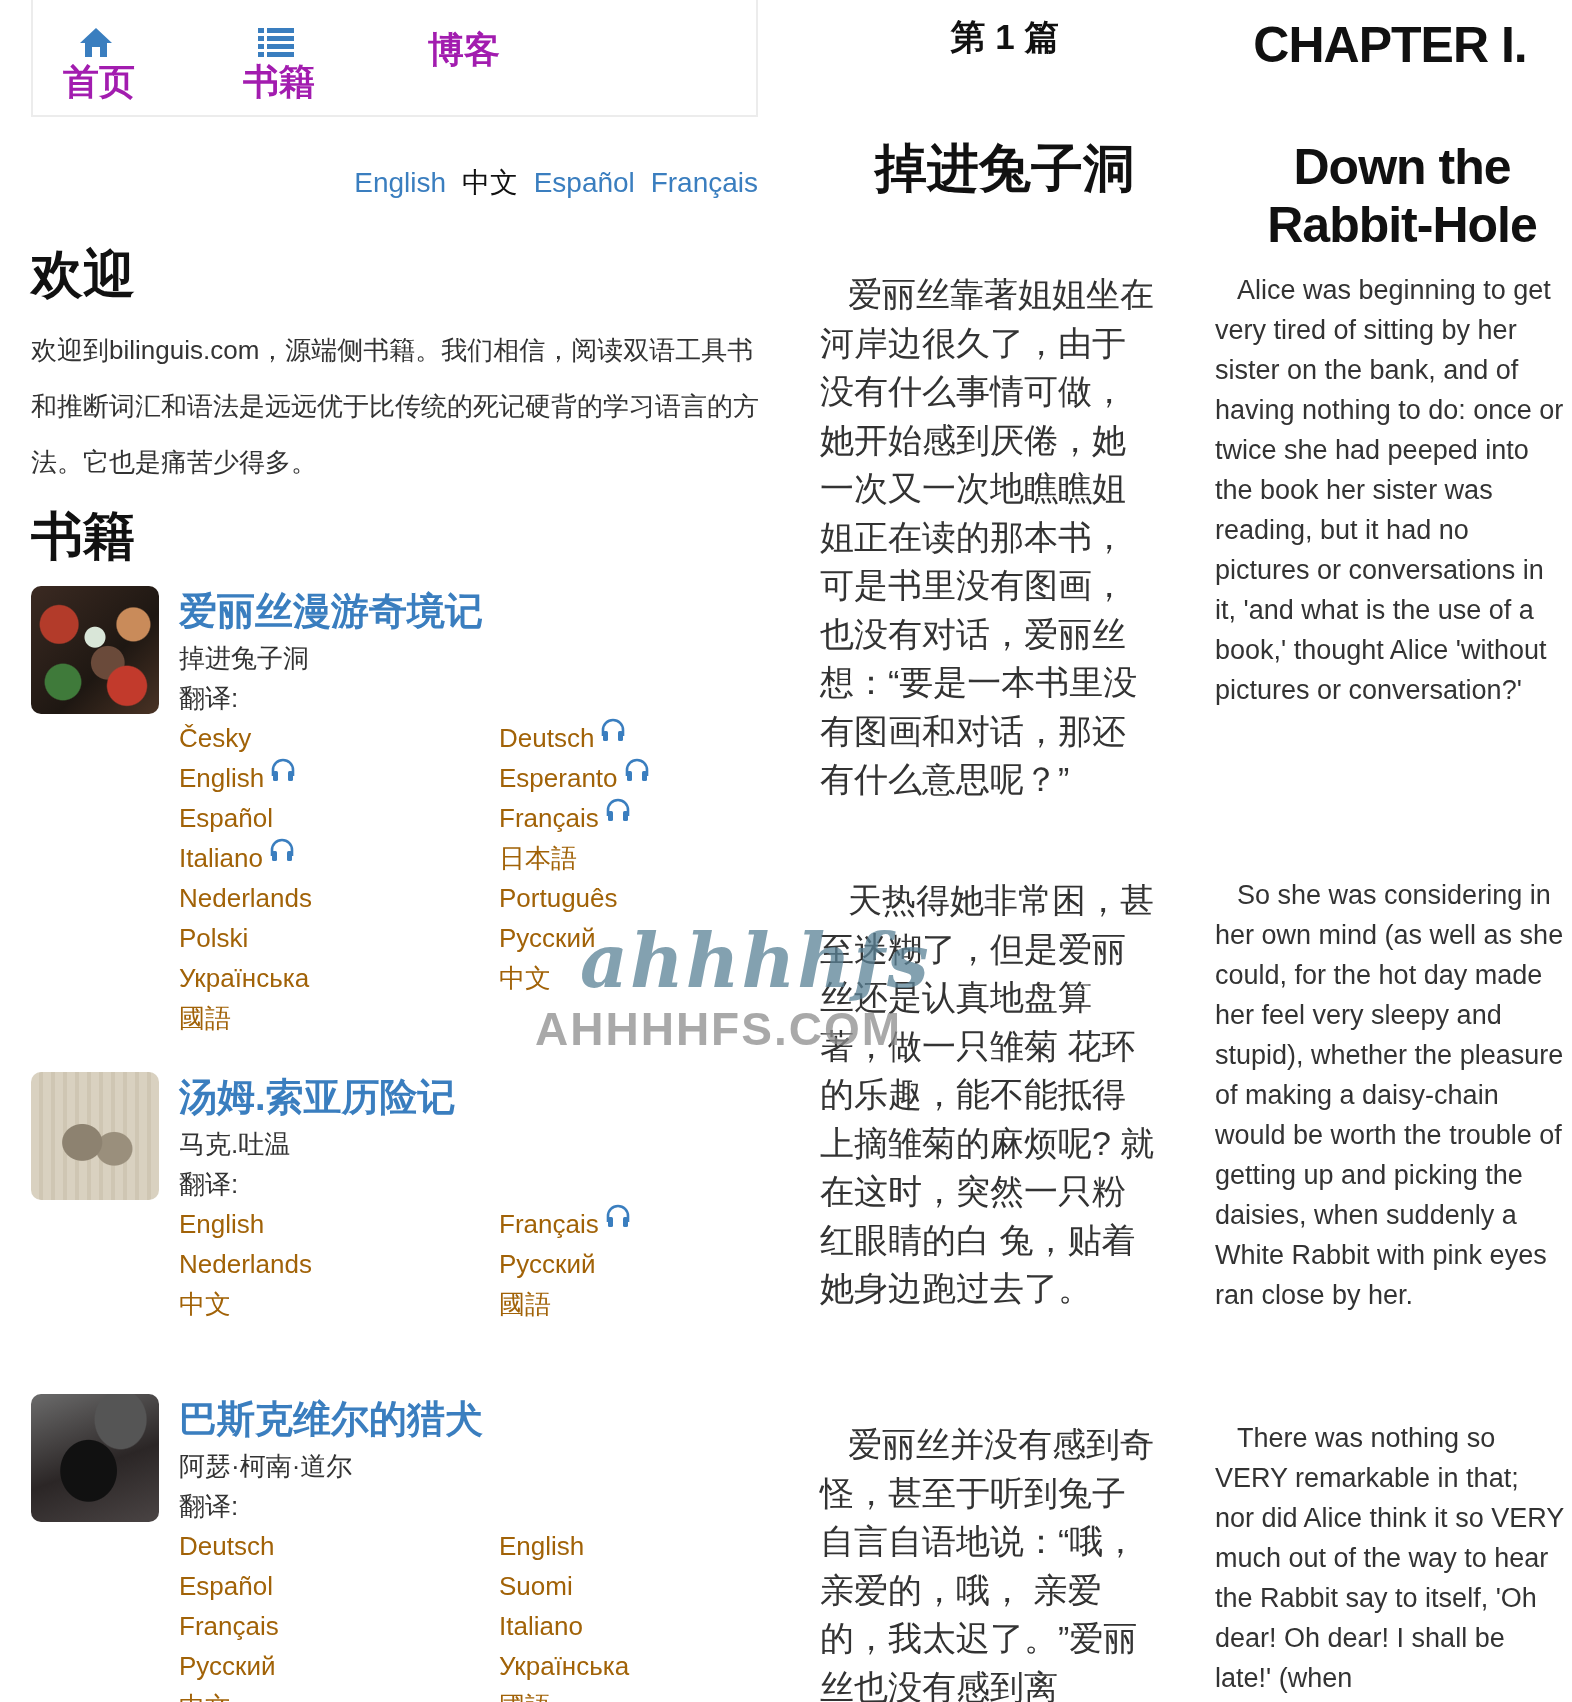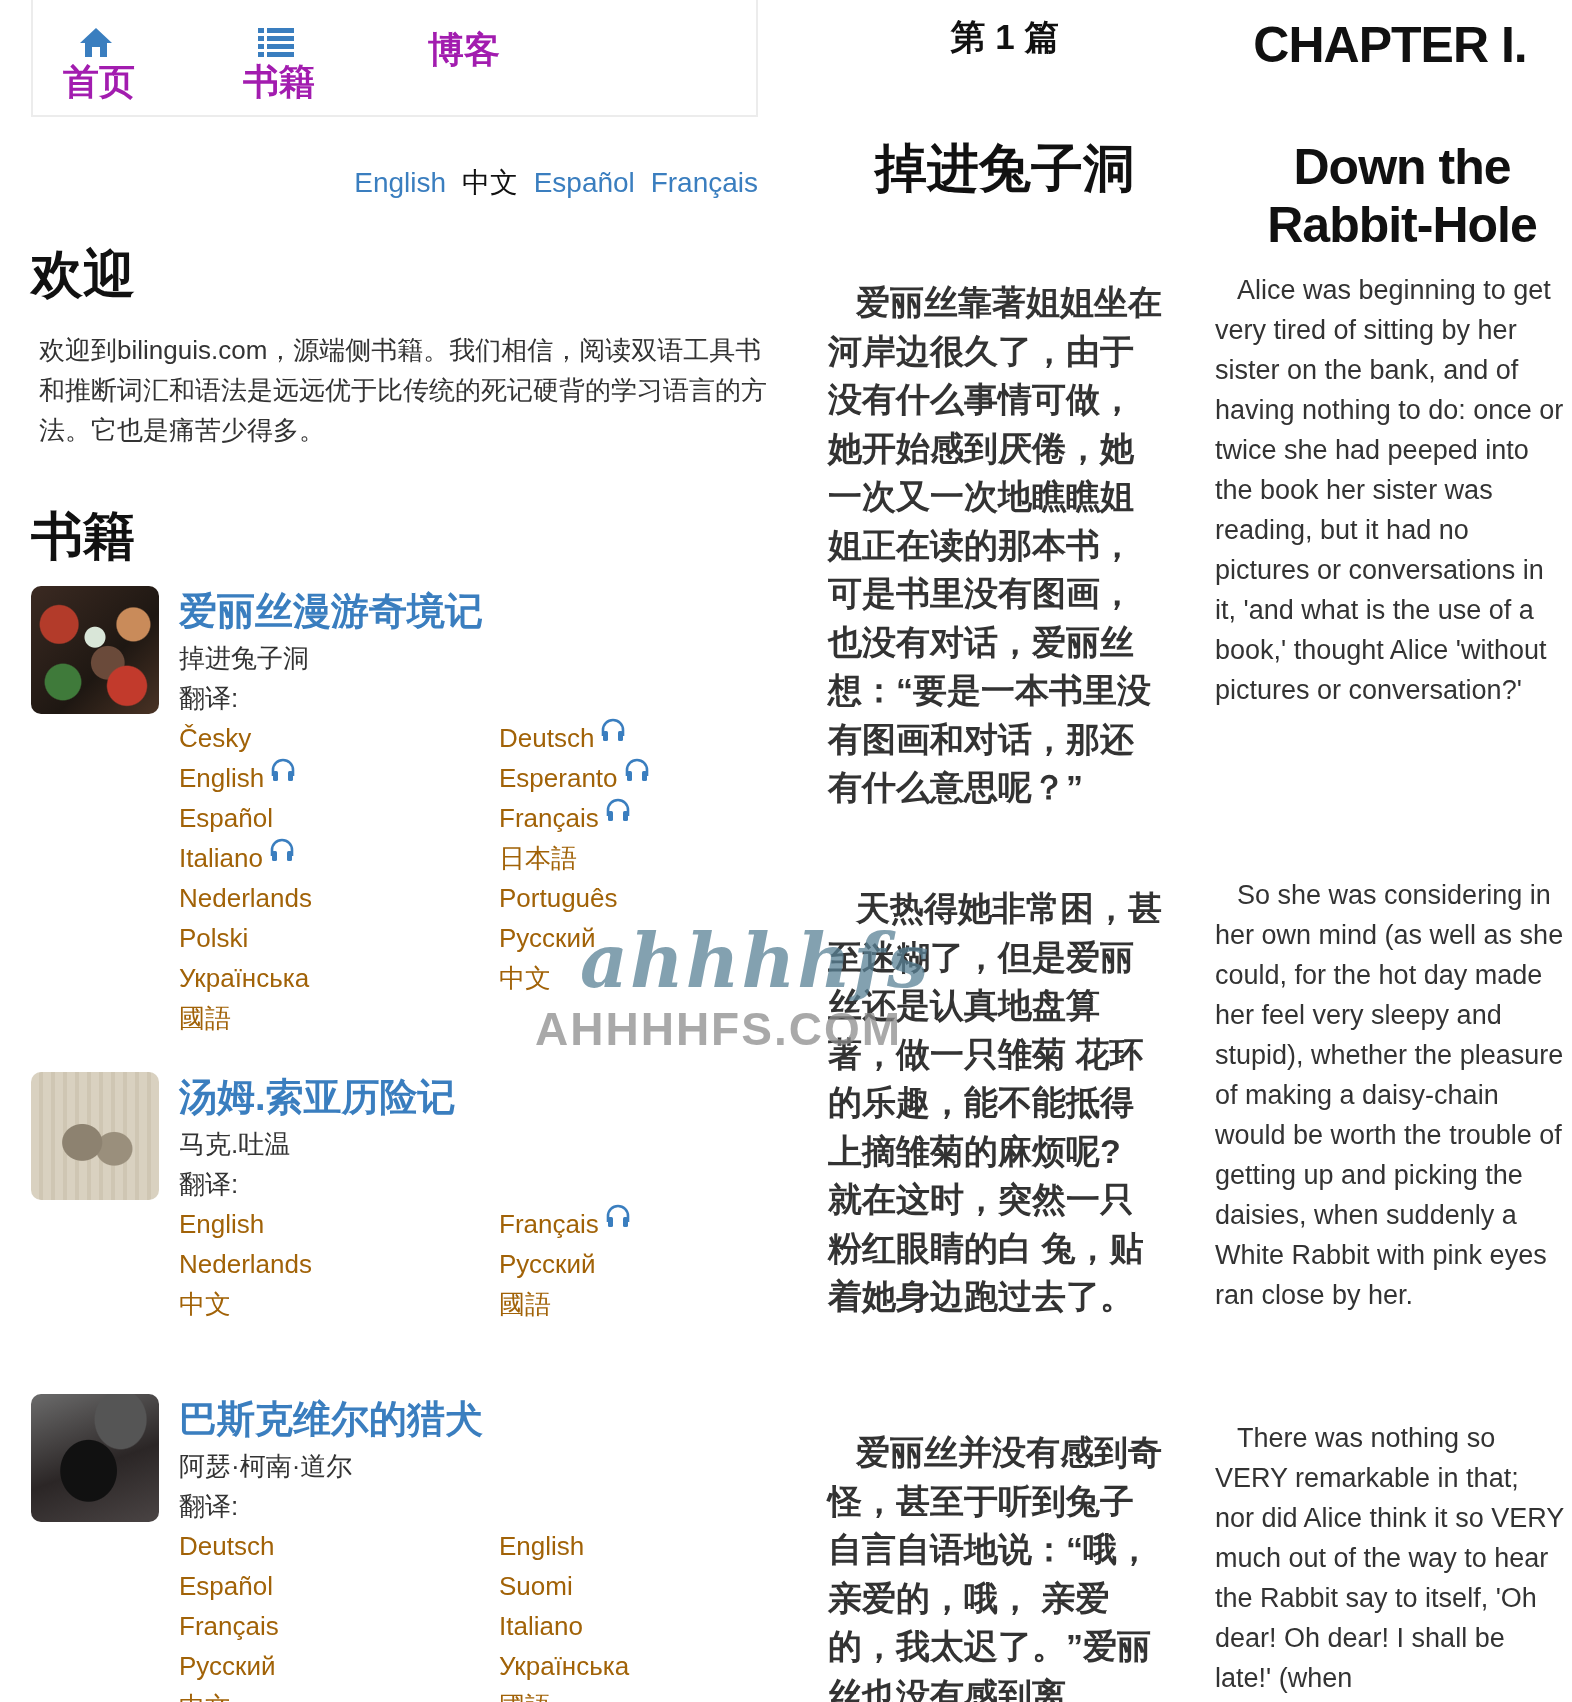--- a/index.html
+++ b/index.html
@@ -29,22 +29,22 @@
       position: absolute; right: 814px; top: 164px; font-size: 28px; white-space: nowrap;
     }
     .lang-switch span { margin-left: 8px; }
     .lang-switch .cur { color: #111; }
 
     .h-welcome {
       position: absolute; left: 31px; top: 240px; margin: 0;
       font-size: 52px; font-weight: bold; color: #111;
     }
     .intro {
-      position: absolute; left: 31px; top: 322px; width: 735px; margin: 8px;
-      font-size: 26px; line-height: 40px; color: #333;
+      position: absolute; left: 31px; top: 322px; width: 735px; margin: 0;
+      font-size: 26px; line-height: 56px; color: #333;
     }
     .h-books {
       position: absolute; left: 31px; top: 502px; margin: 0;
       font-size: 52px; font-weight: bold; color: #111;
     }
 
     .book { position: absolute; left: 31px; width: 735px; }
     .book-cover {
       position: absolute; left: 0; top: 0; width: 128px; height: 128px; border-radius: 10px;
       overflow: hidden;
@@ -100,22 +100,22 @@
     .zh-col { position: absolute; left: 820px; top: 0; width: 340px; }
     .zh-chapter {
       position: absolute; left: 0; top: 14px; width: 370px; text-align: center;
       font-size: 35px; font-weight: bold; color: #111;
     }
     .zh-title {
       position: absolute; left: 0; top: 134px; width: 370px; text-align: center;
       font-size: 52px; font-weight: bold; color: #111;
     }
     .zh-p {
-      position: absolute; left: 0; width: 335px; margin: 8px;
-      font-size: 34px; line-height: 48.5px; color: #333; text-indent: 28px; font-weight: bold;
+      position: absolute; left: 0; width: 335px; margin: 0;
+      font-size: 34px; line-height: 48.5px; color: #333; text-indent: 28px;
     }
     .zh-p1 { top: 270px; }
     .zh-p2 { top: 876px; }
     .zh-p3 { top: 1420px; }
 
     
     .en-col { position: absolute; left: 1215px; top: 0; width: 350px; }
     .en-chapter {
       position: absolute; left: 0; top: 16px; width: 350px; text-align: center;
       font-size: 50px; font-weight: bold; color: #111; letter-spacing: -1px;

